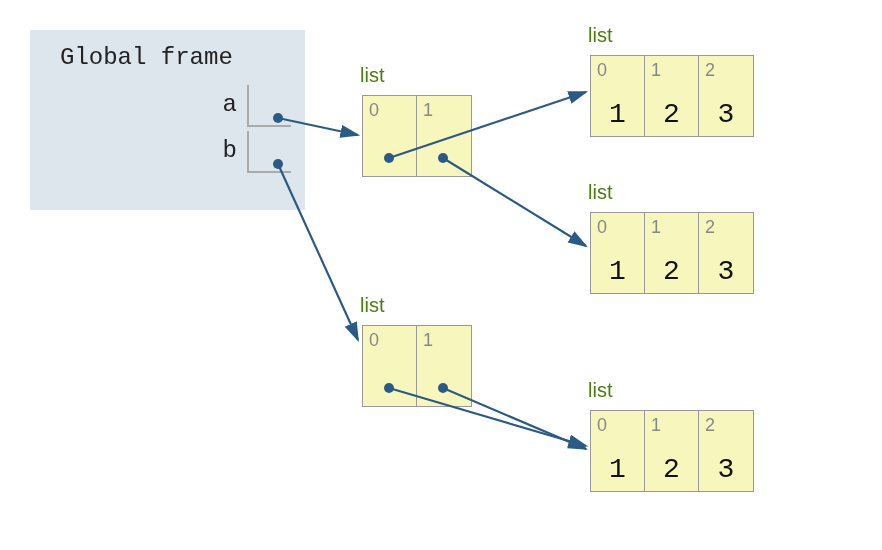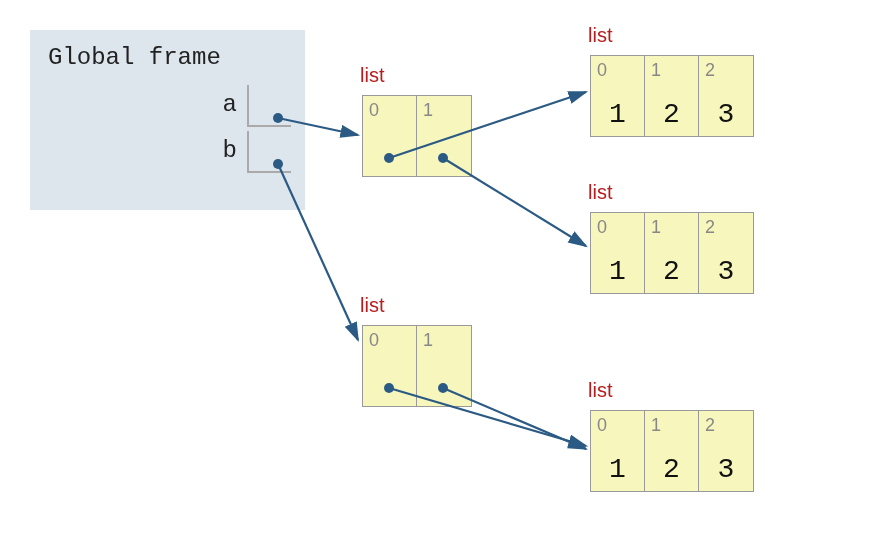--- a/index.html
+++ b/index.html
@@ -16,21 +16,21 @@
   }
   .frame {
     position: absolute;
     background: #dde5ed;
     padding: 10px 14px 18px 14px;
     box-sizing: border-box;
   }
   .frame-title {
     font-size: 24px;
     color: #222;
-    margin: 4px 0 14px 4px;
+    margin: 4px 0 14px 16px;
   }
   .var-row {
     display: flex;
     align-items: stretch;
     justify-content: flex-end;
     margin: 6px 0 0 0;
     height: 40px;
   }
   .var-name {
     font-size: 24px;
@@ -41,21 +41,21 @@
   .var-slot {
     width: 42px;
     height: 40px;
     border-left: 2px solid #aaa;
     border-bottom: 2px solid #aaa;
     position: relative;
   }
   .list-label {
     position: absolute;
     font-size: 20px;
-    color: #b91c1c;
+    color: #4d7c0f;
   }
   .list-box {
     position: absolute;
     display: flex;
     background: #f7f6bd;
     border: 1px solid #999;
     box-sizing: border-box;
   }
   .cell {
     width: 54px;

